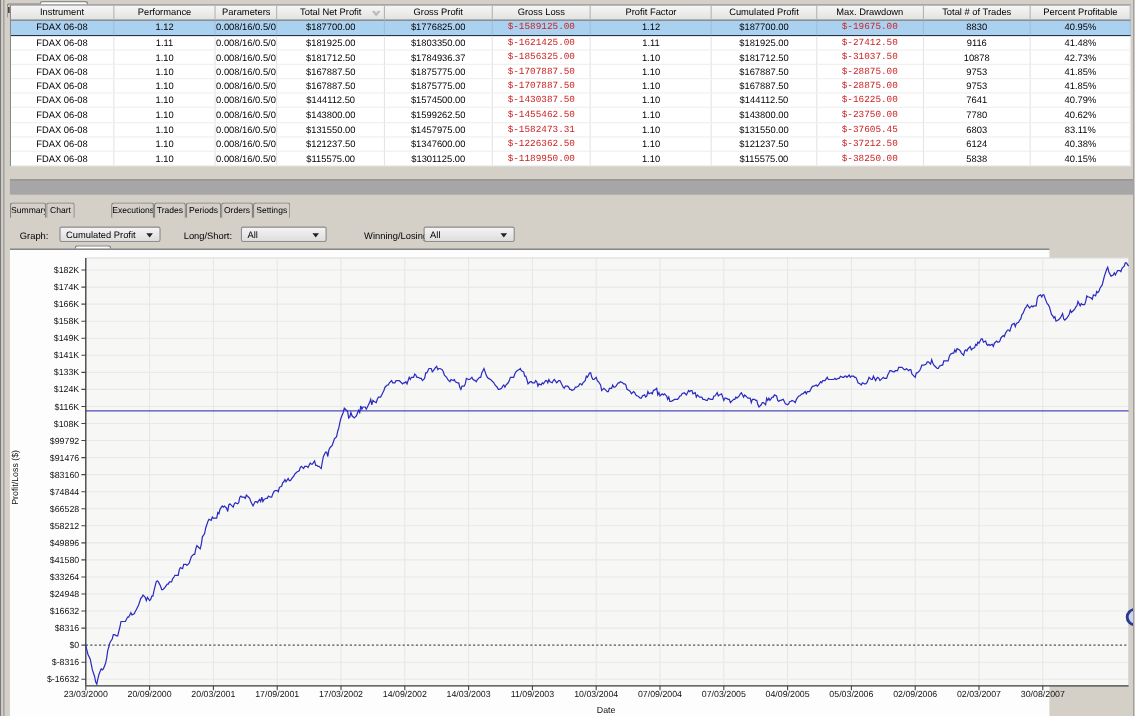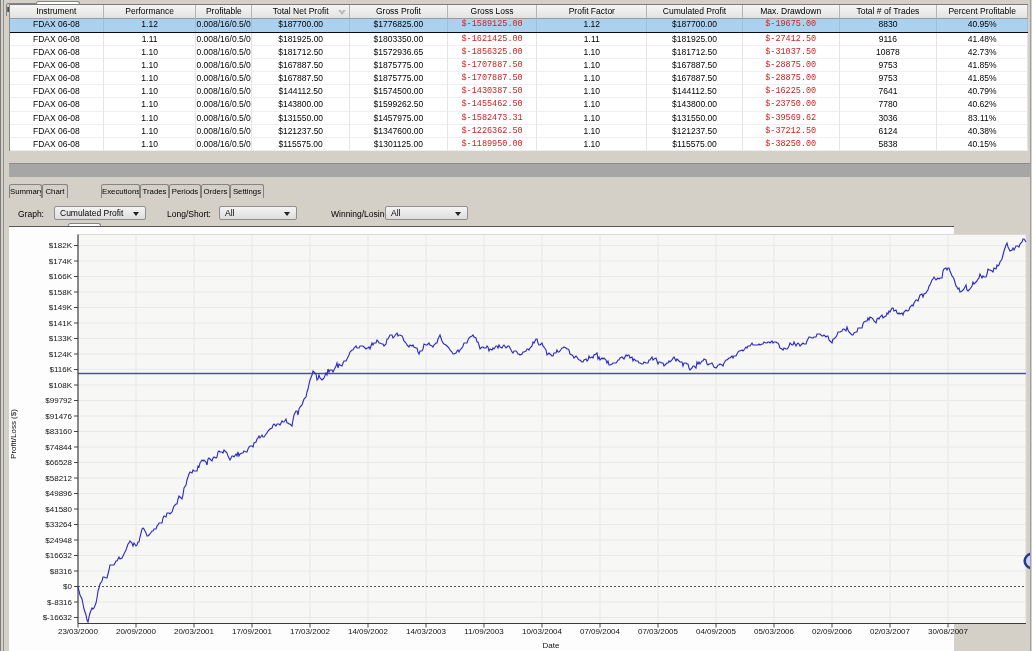--- a/index.html
+++ b/index.html
@@ -52,21 +52,21 @@
 <body>
 <div id="lframe1"></div>
 <div id="lframe2"></div>
 <div class="ttab" id="tab-instruments">Instruments</div>
 <div class="ttab" id="tab-optimizer">Optimizer</div>
 
 <div id="grid">
   <div class="hrow">
       <div class="hc" style="width:94px">Instrument</div>
       <div class="hc" style="width:93px">Performance</div>
-      <div class="hc" style="width:56px">Profitable</div>
+      <div class="hc" style="width:56px">Parameters</div>
       <div class="hc" style="width:98px">Total Net Profit<span class="sortarr"></span></div>
       <div class="hc" style="width:98px">Gross Profit</div>
       <div class="hc" style="width:90px">Gross Loss</div>
       <div class="hc" style="width:110px">Profit Factor</div>
       <div class="hc" style="width:96px">Cumulated Profit</div>
       <div class="hc" style="width:97px">Max. Drawdown</div>
       <div class="hc" style="width:98px">Total # of Trades</div>
       <div class="hc" style="width:91px">Percent Profitable</div>
     </div>
   <div class="drow sel">
@@ -93,21 +93,21 @@
       <div class="dc" style="width:96px">$181925.00</div>
       <div class="dc red" style="width:97px">$-27412.50</div>
       <div class="dc" style="width:98px">9116</div>
       <div class="dc" style="width:91px">41.48%</div>
     </div>
     <div class="drow">
       <div class="dc" style="width:94px">FDAX 06-08</div>
       <div class="dc" style="width:93px">1.10</div>
       <div class="dc" style="width:56px">0.008/16/0.5/0.</div>
       <div class="dc" style="width:98px">$181712.50</div>
-      <div class="dc" style="width:98px">$1572936.65</div>
+      <div class="dc" style="width:98px">$1784936.37</div>
       <div class="dc red" style="width:90px">$-1856325.00</div>
       <div class="dc" style="width:110px">1.10</div>
       <div class="dc" style="width:96px">$181712.50</div>
       <div class="dc red" style="width:97px">$-31037.50</div>
       <div class="dc" style="width:98px">10878</div>
       <div class="dc" style="width:91px">42.73%</div>
     </div>
     <div class="drow">
       <div class="dc" style="width:94px">FDAX 06-08</div>
       <div class="dc" style="width:93px">1.10</div>
@@ -162,22 +162,22 @@
     </div>
     <div class="drow">
       <div class="dc" style="width:94px">FDAX 06-08</div>
       <div class="dc" style="width:93px">1.10</div>
       <div class="dc" style="width:56px">0.008/16/0.5/0.</div>
       <div class="dc" style="width:98px">$131550.00</div>
       <div class="dc" style="width:98px">$1457975.00</div>
       <div class="dc red" style="width:90px">$-1582473.31</div>
       <div class="dc" style="width:110px">1.10</div>
       <div class="dc" style="width:96px">$131550.00</div>
-      <div class="dc red" style="width:97px">$-39569.62</div>
-      <div class="dc" style="width:98px">3036</div>
+      <div class="dc red" style="width:97px">$-37605.45</div>
+      <div class="dc" style="width:98px">6803</div>
       <div class="dc" style="width:91px">83.11%</div>
     </div>
     <div class="drow">
       <div class="dc" style="width:94px">FDAX 06-08</div>
       <div class="dc" style="width:93px">1.10</div>
       <div class="dc" style="width:56px">0.008/16/0.5/0.</div>
       <div class="dc" style="width:98px">$121237.50</div>
       <div class="dc" style="width:98px">$1347600.00</div>
       <div class="dc red" style="width:90px">$-1226362.50</div>
       <div class="dc" style="width:110px">1.10</div>

